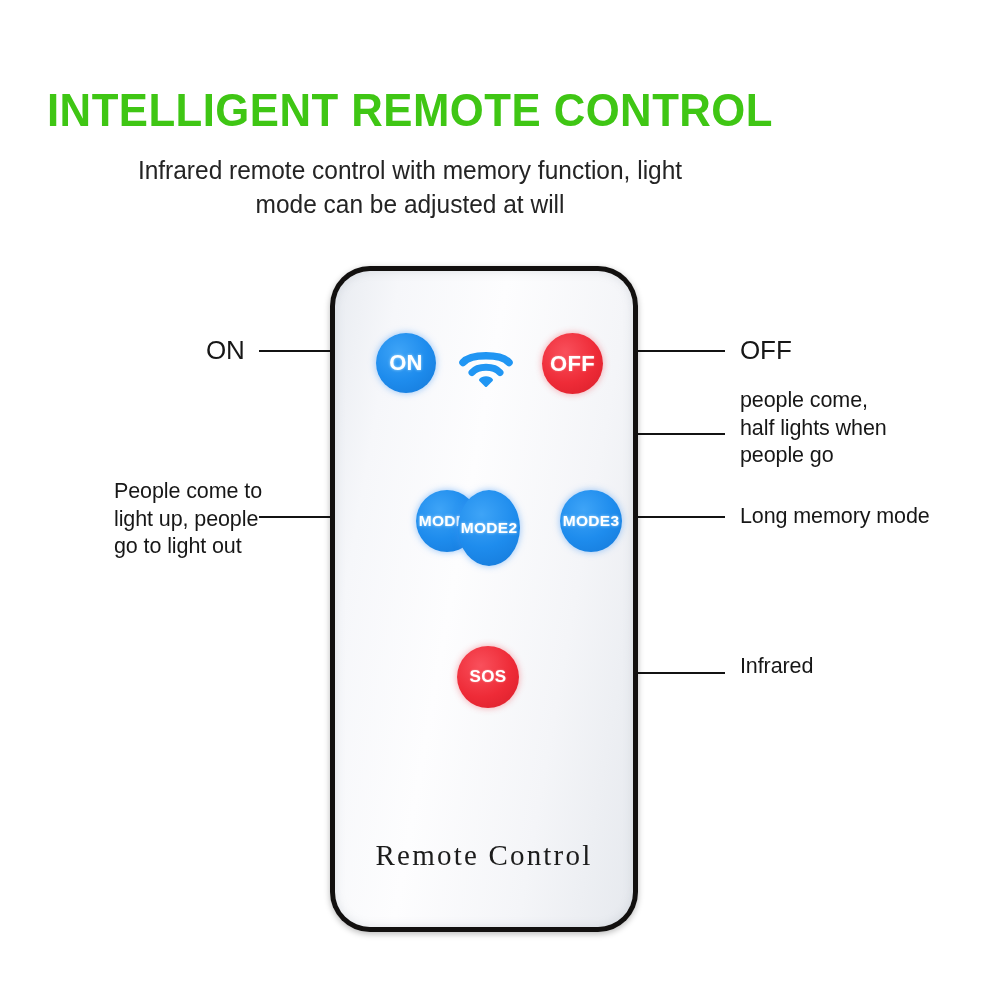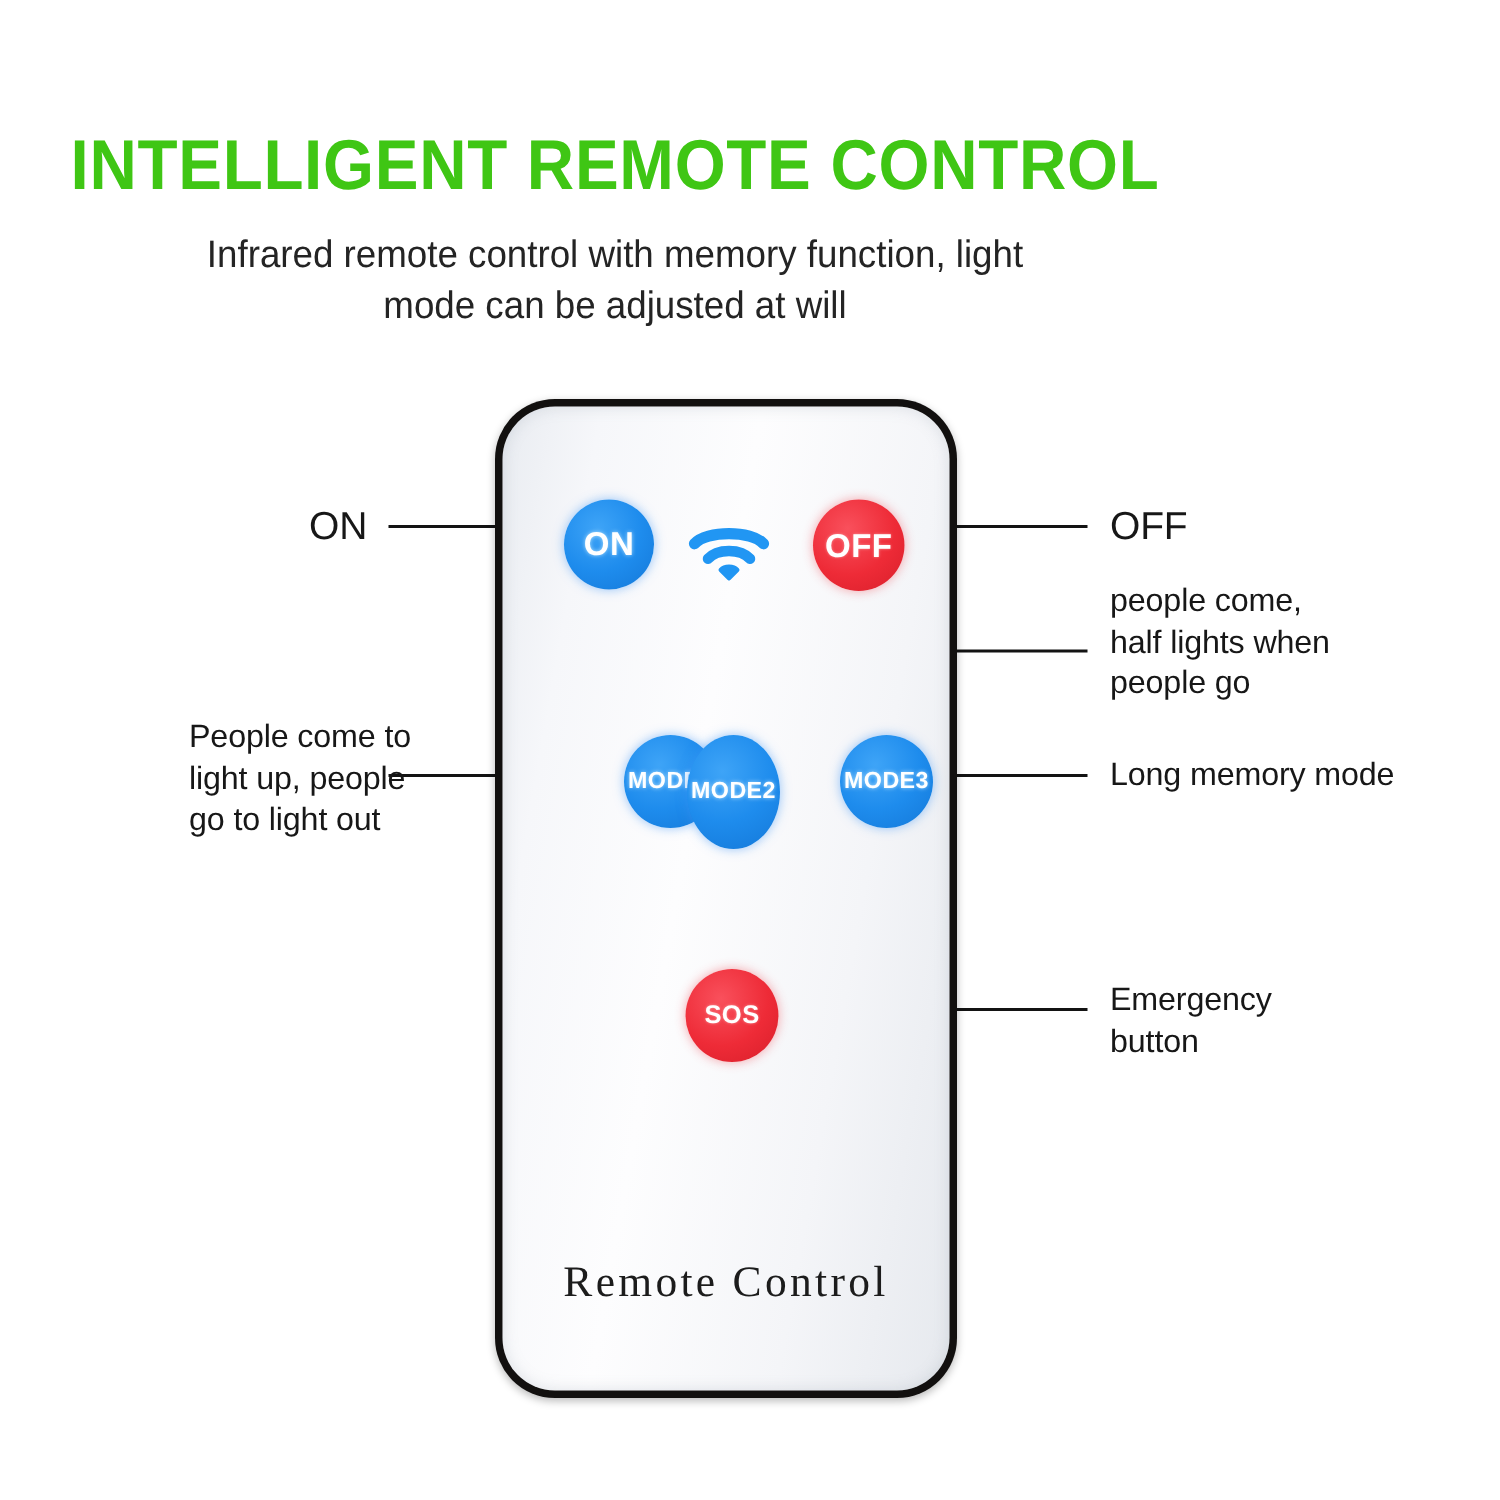--- a/index.html
+++ b/index.html
@@ -170,21 +170,21 @@
     font-size: 21.5px;
     line-height: 1.28;
     color: #171717;
     letter-spacing: -0.1px;
   }
   .annot-left  { text-align: left; }
   .annot-right { text-align: left; }
 
   #annot-on        { left: 206px; top: 334px; font-size: 26px; }
   #annot-off       { left: 740px; top: 334px; font-size: 26px; }
-  #annot-mode1     { left: 126px; top: 478px; width: 150px; }
+  #annot-mode1     { left: 114px; top: 478px; width: 150px; }
   #annot-mode2     { left: 740px; top: 387px; width: 165px; }
   #annot-mode3     { left: 740px; top: 503px; width: 200px; }
   #annot-sos       { left: 740px; top: 653px; width: 160px; }
 </style>
 </head>
 <body>
 
 <div id="header-block">
   <div id="headline">INTELLIGENT REMOTE CONTROL</div>
   <div id="subheadline">
@@ -253,15 +253,14 @@
 
 <div class="annot annot-right" id="annot-mode2">
   <div>people come,</div>
   <div>half lights when</div>
   <div>people go</div>
 </div>
 
 <div class="annot annot-right" id="annot-mode3">Long memory mode</div>
 
 <div class="annot annot-right" id="annot-sos">
-  <div>Emergency</div>
-  <div>button</div>
+  <div>Infrared</div>
 </div>
 
 </body></html>

